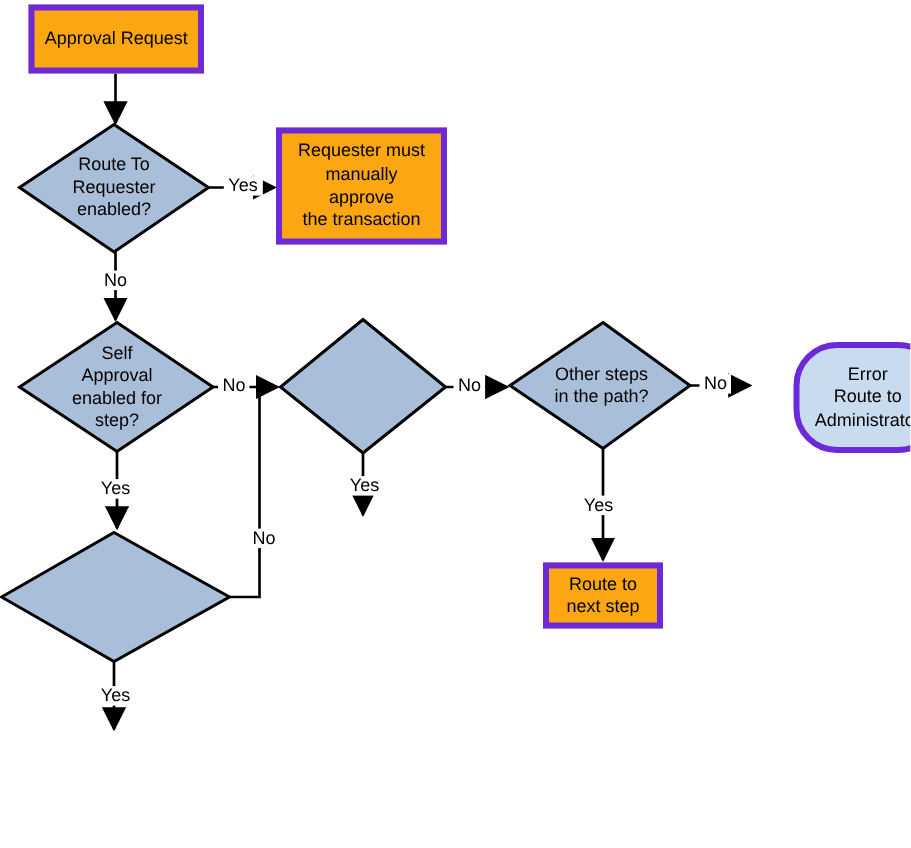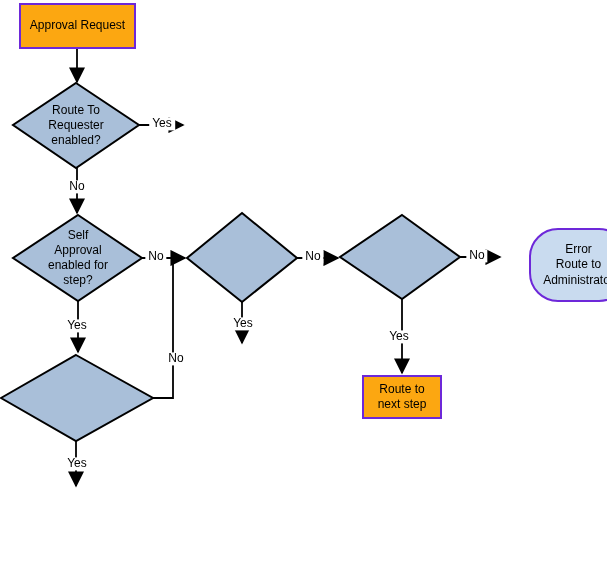--- a/index.html
+++ b/index.html
@@ -4,21 +4,21 @@
 <style>
   html,body { margin:0; padding:0; background:#fff; }
   .canvas {
     position:relative; width:607px; height:565px; background:#fff;
     font-family:"Liberation Sans", sans-serif; color:#000; overflow:hidden;
   }
   .wires { position:absolute; left:0; top:0; }
   .edge { stroke:#000; stroke-width:1.8; fill:none; }
   .decision { fill:var(--decision-fill,#A9BFD9); stroke:#000; stroke-width:2; }
   .node {
-    position:absolute; box-sizing:border-box; border:2px solid #6d28d9;
+    position:absolute; box-sizing:border-box; border:4px solid #6d28d9;
     display:flex; align-items:center; justify-content:center;
     text-align:center; font-size:12px; line-height:1.28;
   }
   .process  { background:var(--process-fill,#FCA711); }
   .terminal { background:var(--terminal-fill,#C9DBEF); border-radius:29px; }
   .txt { white-space:pre-line; }
   .dlabel {
     position:absolute; transform:translate(-50%,-50%);
     text-align:center; font-size:12px; line-height:1.25;
     white-space:pre-line; pointer-events:none;
@@ -56,20 +56,26 @@
     <polygon class="decision" points="78,215 142,258 78,301 13,258"></polygon>
     <polygon class="decision" points="242,213 297,258 242,302 187,258"></polygon>
     <polygon class="decision" points="402,215 460,257 402,299 340,257"></polygon>
     <polygon class="decision" points="76,355 153,398 76,441 1,398"></polygon>
   </svg>
 
   <div class="node process" style="left:19px;top:3px;width:117px;height:46px">
     <span class="txt">Approval Request</span>
   </div>
 
+  <div class="node process" style="left:184px;top:85px;width:114px;height:78px">
+    <span class="txt">Requester must
+manually
+approve
+the transaction</span>
+  </div>
 
 
   <div class="node process" style="left:362px;top:375px;width:80px;height:44px">
     <span class="txt">Route to
 next step</span>
   </div>
 
 
   <div class="node terminal" style="left:529px;top:228px;width:99px;height:74px">
     <span class="txt">Error
@@ -77,20 +83,22 @@
 Administrator</span>
   </div>
 
   <div class="dlabel" style="left:76px;top:125px;width:110px">Route To
 Requester
 enabled?</div>
   <div class="dlabel" style="left:78px;top:258px;width:110px">Self
 Approval
 enabled for
 step?</div>
+  <div class="dlabel" style="left:401px;top:257px;width:110px">Other steps
+in the path?</div>
 
   <div class="elabel" style="left:162px;top:124px">Yes</div>
   <div class="elabel" style="left:77px;top:187px">No</div>
   <div class="elabel" style="left:156px;top:257px">No</div>
   <div class="elabel" style="left:77px;top:326px">Yes</div>
   <div class="elabel" style="left:176px;top:359px">No</div>
   <div class="elabel" style="left:77px;top:464px">Yes</div>
   <div class="elabel" style="left:243px;top:324px">Yes</div>
   <div class="elabel" style="left:313px;top:257px">No</div>
   <div class="elabel" style="left:399px;top:337px">Yes</div>

